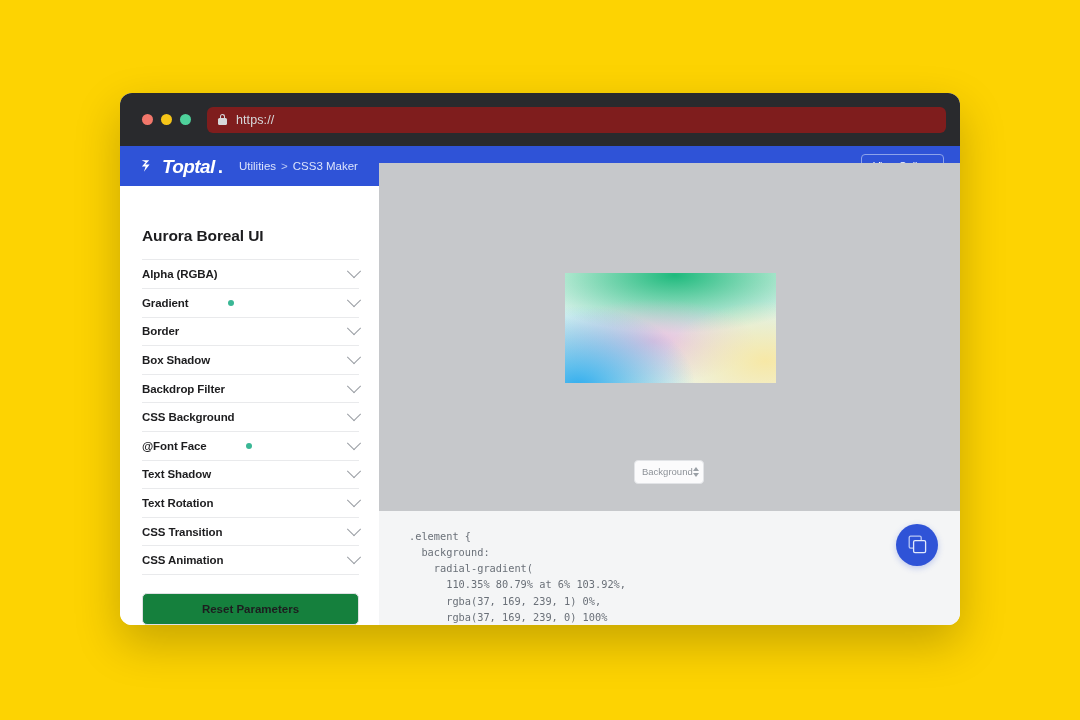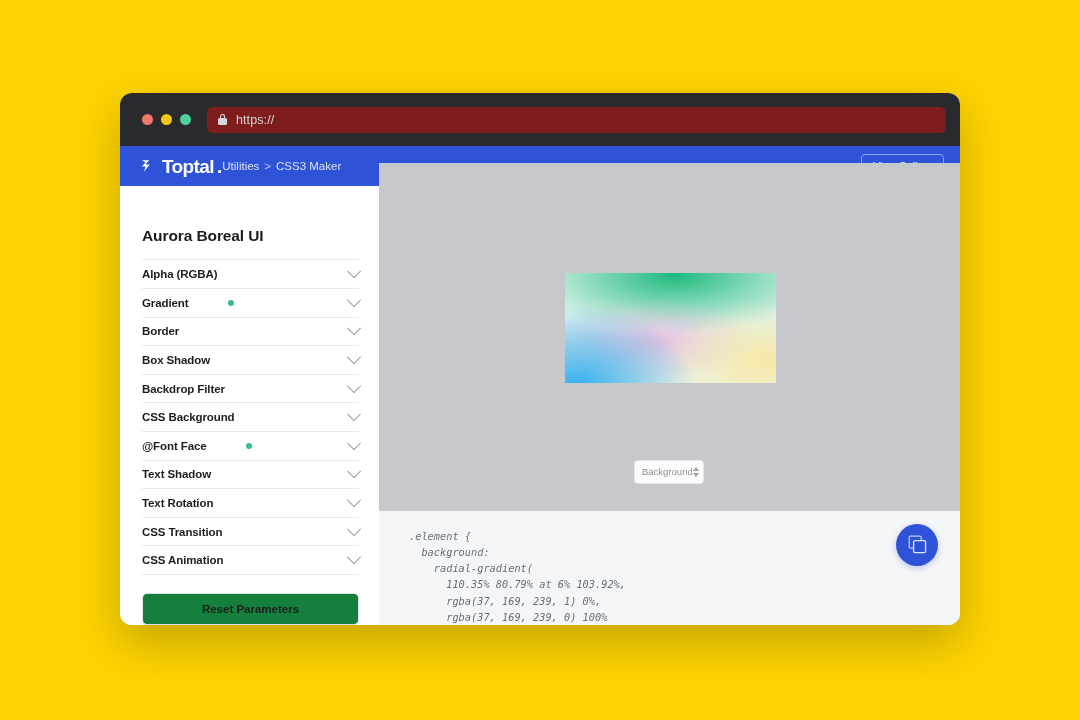--- a/index.html
+++ b/index.html
@@ -105,29 +105,31 @@
     align-items: center;
     gap: 4px;
   }
   .logo-mark { display:block; }
   .logo-word {
     color: #fff;
     font-size: 19px;
     font-weight: bold;
     letter-spacing: -0.6px;
     line-height: 1;
+    font-style: italic;
   }
   .logo-dot {
     color: #fff;
     font-size: 19px;
     font-weight: bold;
     line-height: 1;
     margin-left: -1px;
   }
   #breadcrumb {
+    margin-left: 16px;
     color: #dbe3fb;
     font-size: 11.5px;
     display: flex;
     align-items: center;
     gap: 5px;
     white-space: nowrap;
   }
   #breadcrumb .sep { color: #b9c7f5; }
   #view-gallery-button {
     margin-left: auto;
@@ -278,21 +280,20 @@
     overflow: hidden;
   }
   #code-block {
     margin: 0;
     padding: 17px 0 0 30px;
     font-family: "DejaVu Sans Mono", monospace;
     font-size: 10.3px;
     line-height: 16.2px;
     color: #6a7078;
     white-space: pre;
-    font-style: italic;
   }
   #copy-code-button {
     position: absolute;
     right: 22px;
     top: 13px;
     width: 42px;
     height: 42px;
     border-radius: 50%;
     background: #2f53d7;
     display: flex;

